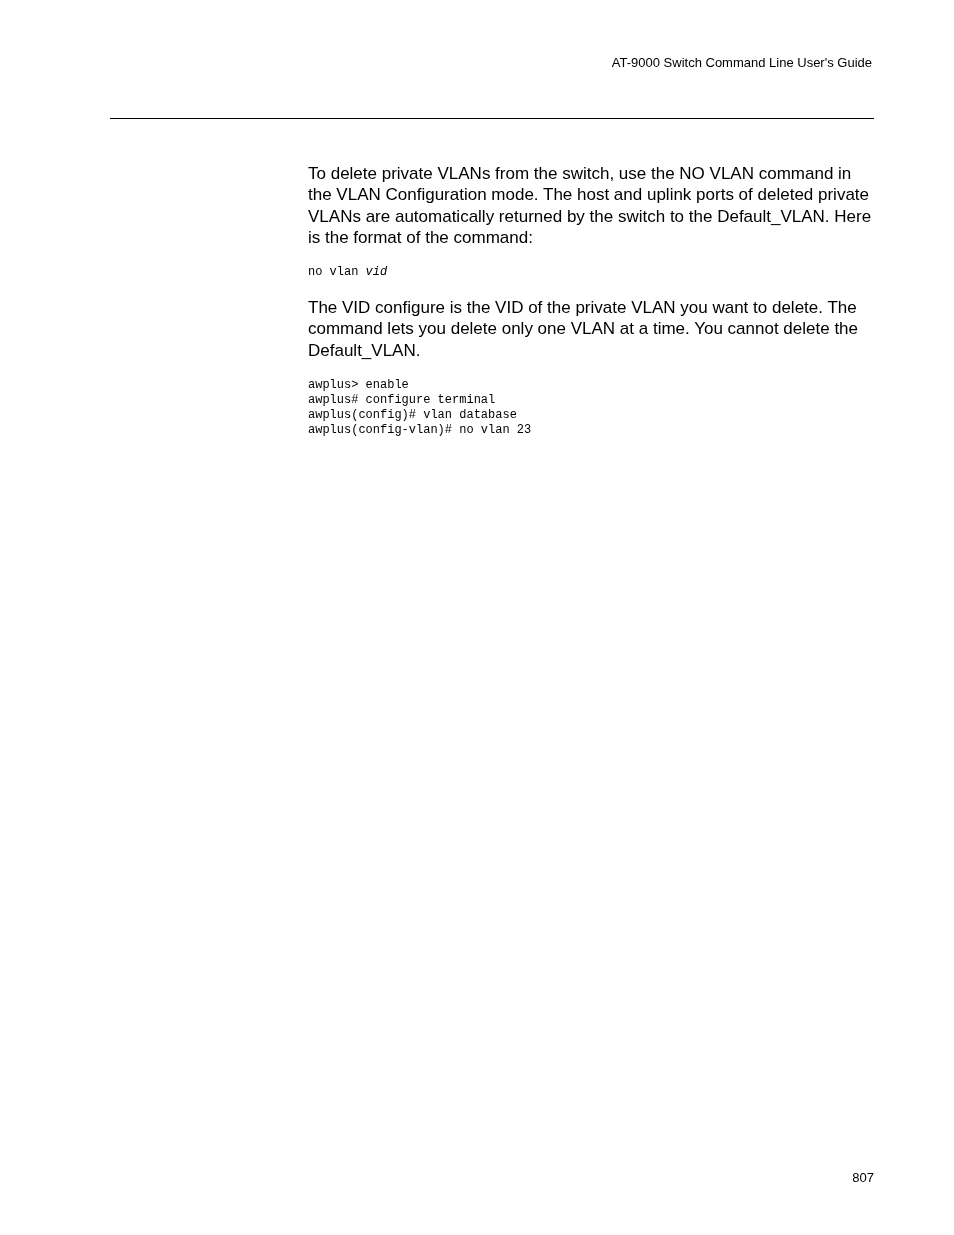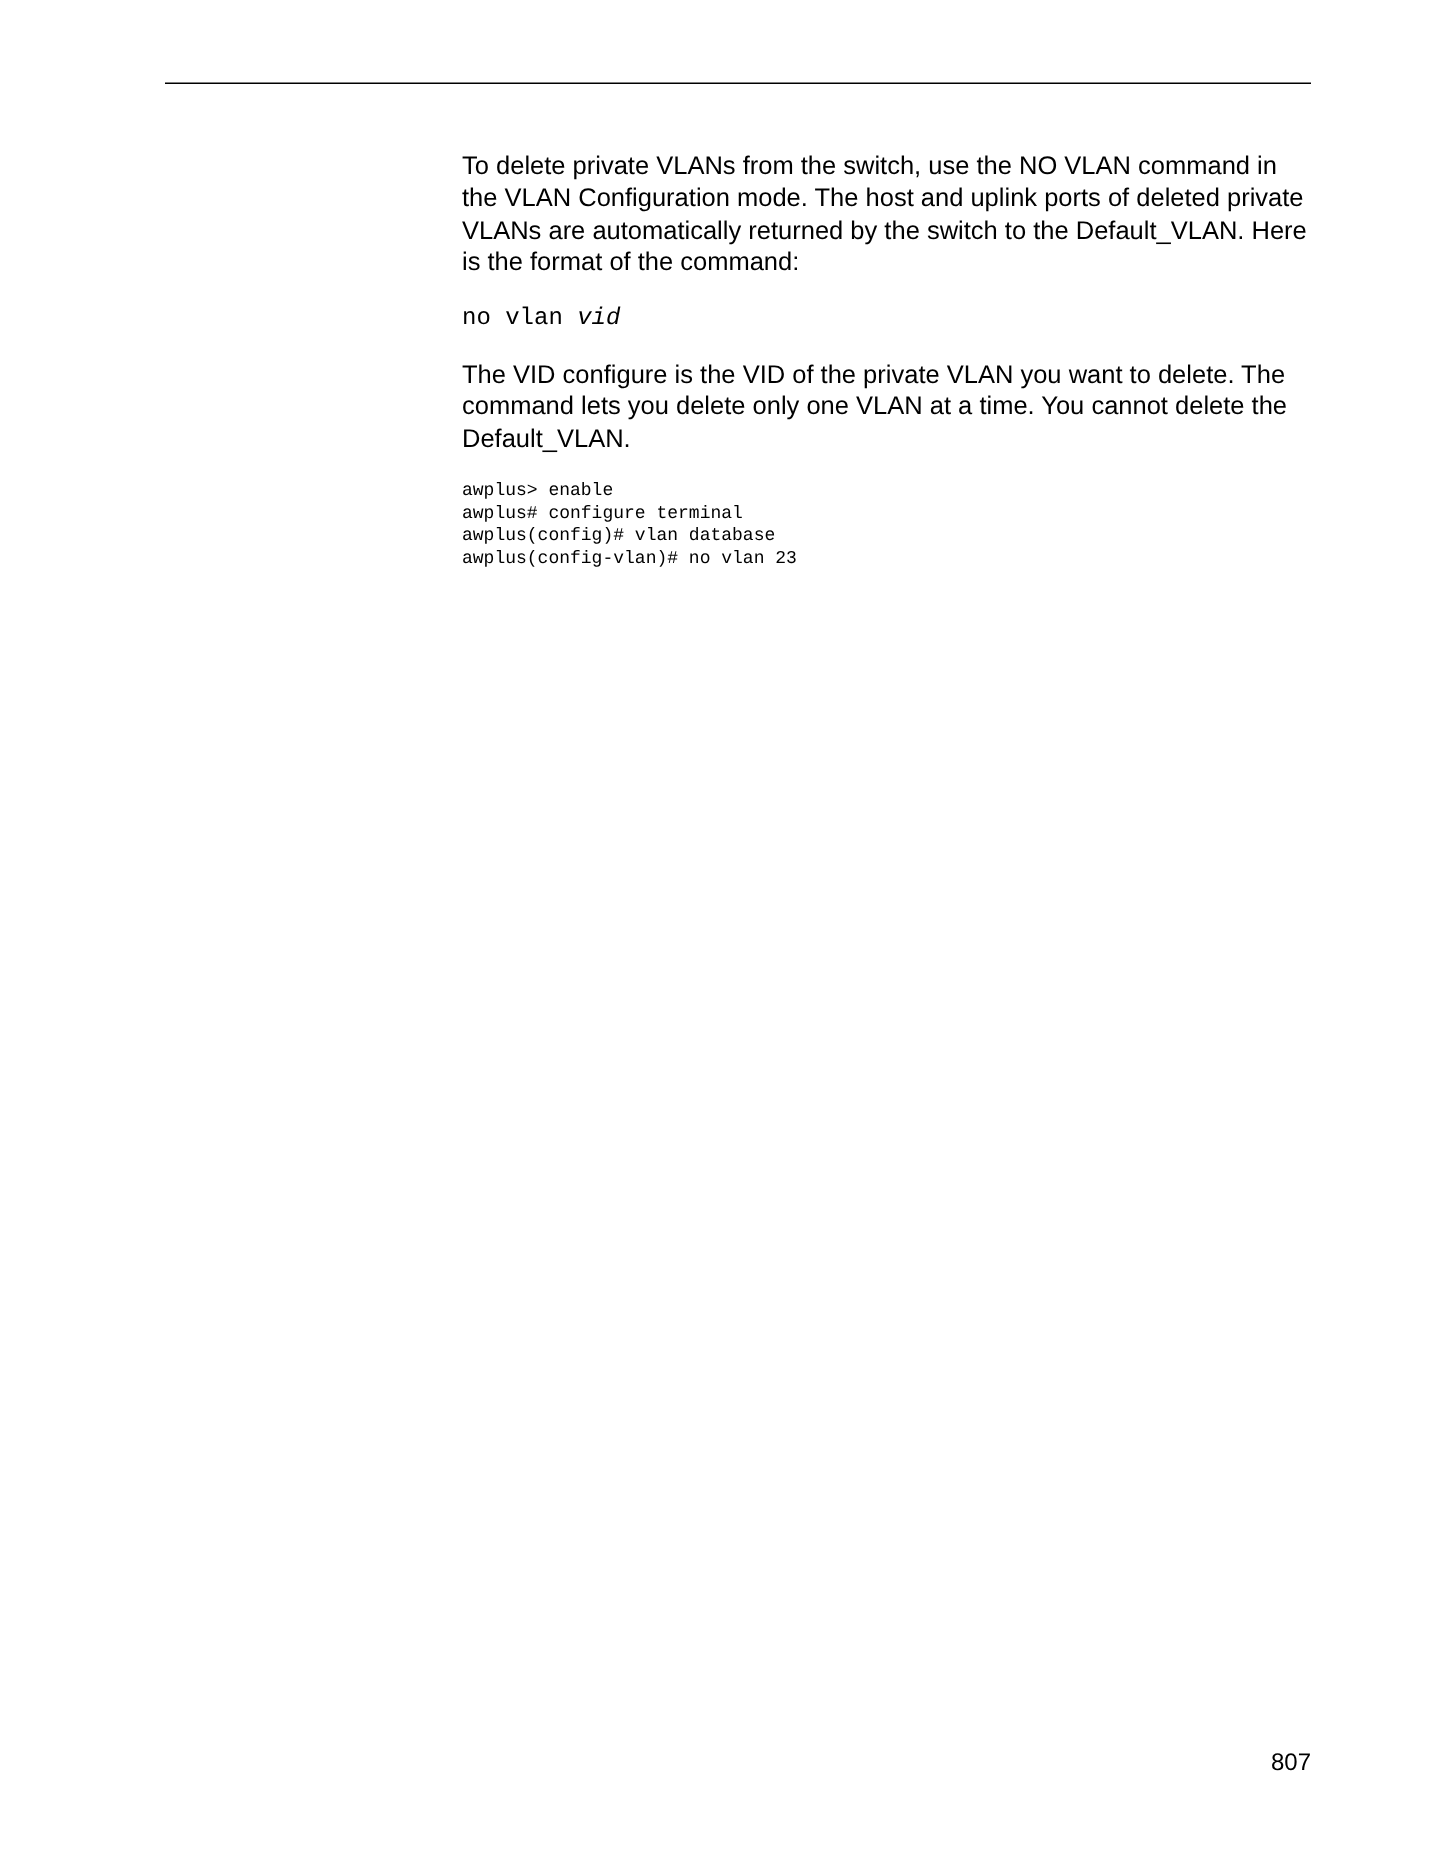--- a/index.html
+++ b/index.html
@@ -38,44 +38,47 @@
     .content {
       margin-left: 198px;
       font-size: 17px;
       line-height: 1.25;
     }
     .para {
       margin-bottom: 17px;
     }
     .code-line {
       font-family: 'Courier New', Courier, monospace;
-      font-size: 16px;
+      font-size: 12px;
       line-height: 1.25;
     }
     .code-italic {
       font-style: italic;
     }
     .code-block {
       font-family: 'Courier New', Courier, monospace;
       font-size: 12px;
       line-height: 1.25;
       white-space: pre;
     }
     .page-number {
       position: absolute;
       bottom: 50px;
       right: 80px;
-      font-size: 16px;
+      font-size: 13px;
       margin-top: 16px;
     }
   </style>
 </head>
 <body>
 
 <div class="page">
+  <div class="header">
+    <span>AT-9000 Switch Command Line User's Guide</span>
+  </div>
 
   <hr class="title-rule">
 
   <div class="content">
     <p class="para">To delete private VLANs from the switch, use the NO VLAN command in the VLAN Configuration mode. The host and uplink ports of deleted private VLANs are automatically returned by the switch to the Default_VLAN. Here is the format of the command:</p>
 
     <p class="para code-line"><span>no vlan </span><span class="code-italic">vid</span></p>
 
     <p class="para">The VID configure is the VID of the private VLAN you want to delete. The command lets you delete only one VLAN at a time. You cannot delete the Default_VLAN.</p>
 

